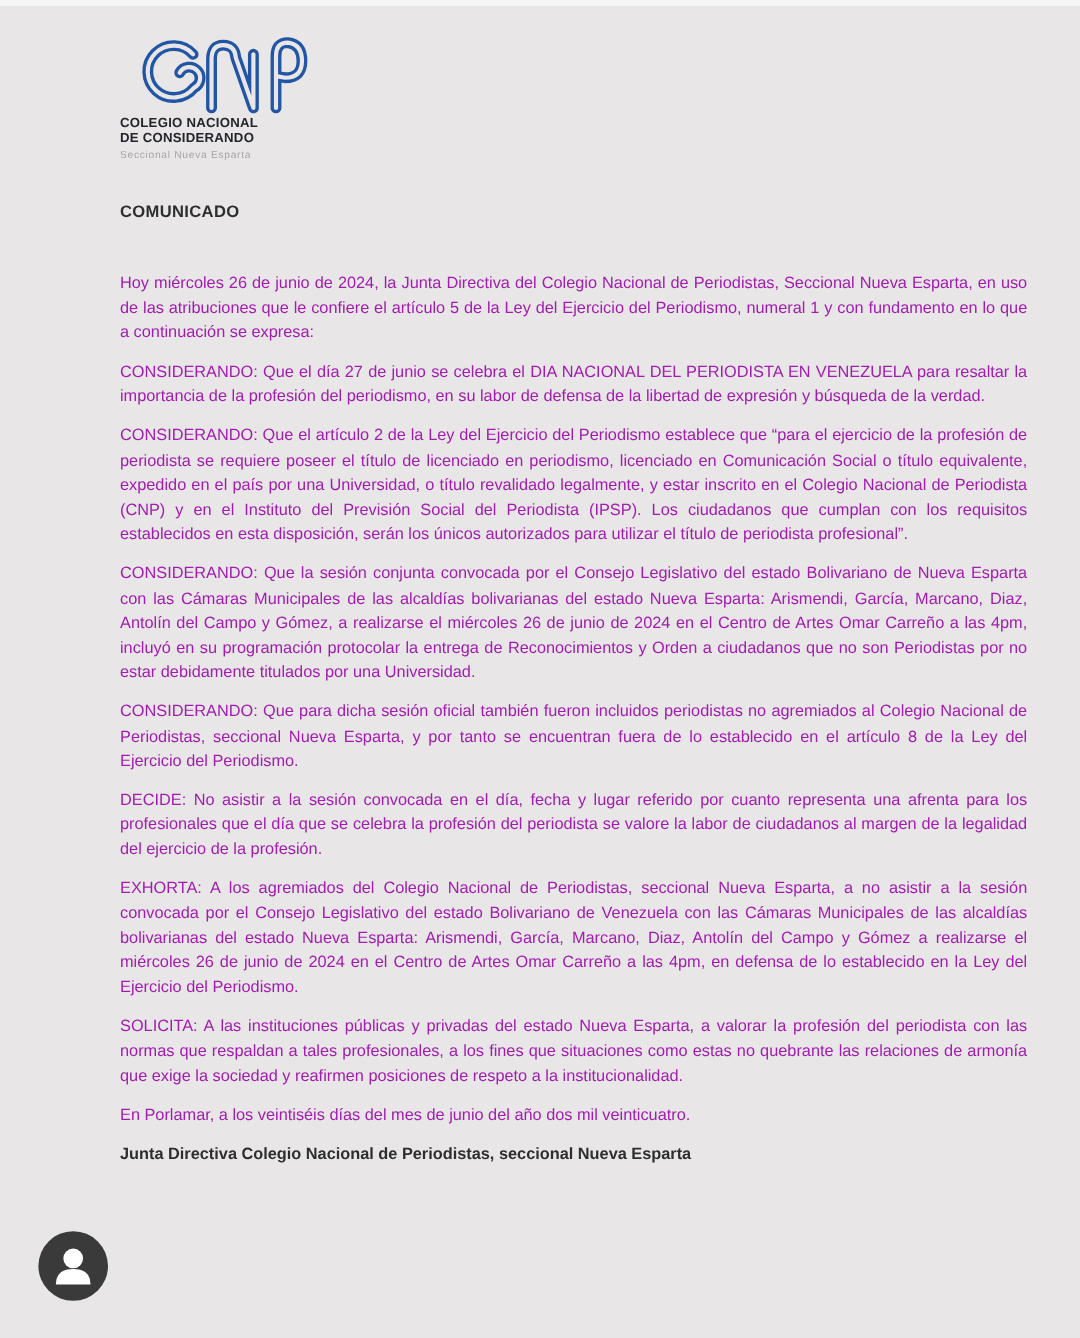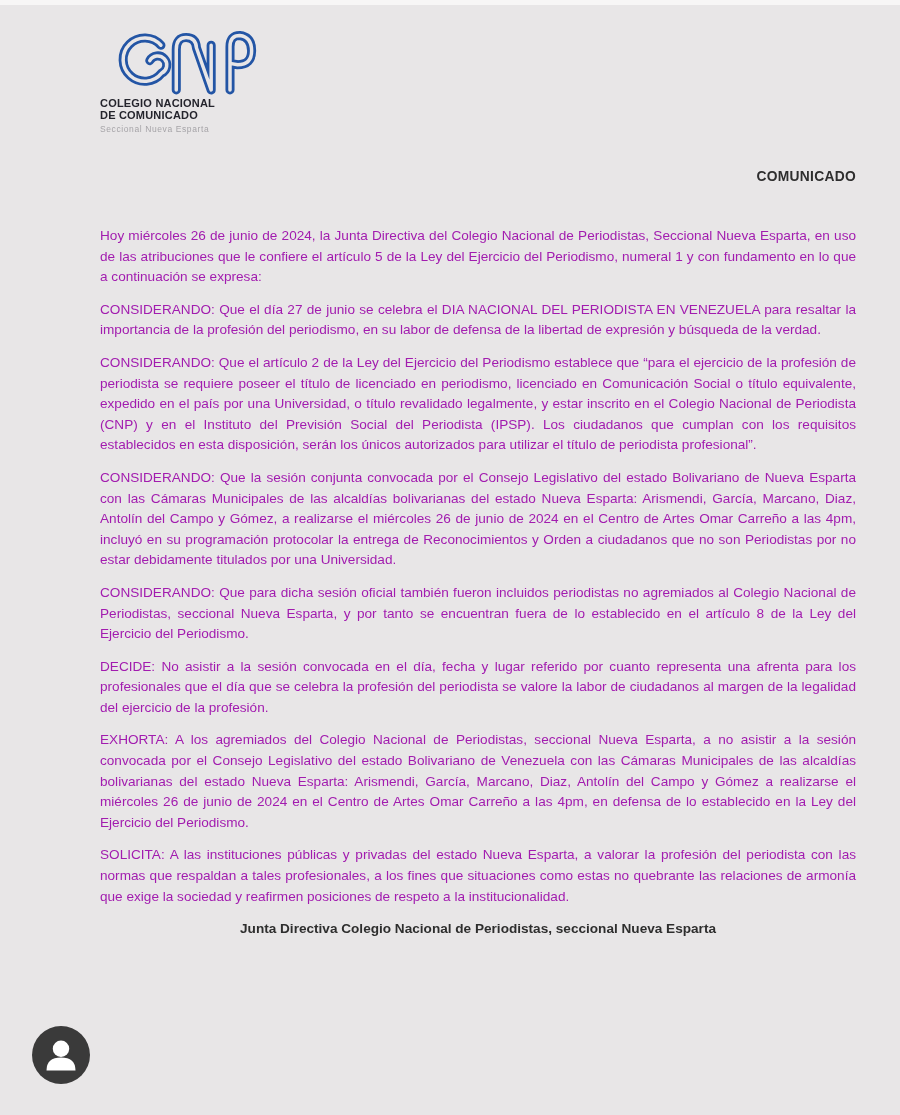--- a/index.html
+++ b/index.html
@@ -27,36 +27,35 @@
     font-weight: bold; font-size: 11px; line-height: 11.5px;
     letter-spacing: 0.2px; color: #24242c;
   }
   .org-subtitle {
     margin-top: 3px; font-size: 8.5px; letter-spacing: 0.6px;
     color: #a6a4a8; font-weight: normal;
   }
   
   .doc-title {
     position: absolute; top: 169px; left: 100px; width: 756px;
-    margin: 0; text-align: right;
+    margin: 0; text-align: left;
     font-size: 13.8px; font-weight: bold; letter-spacing: 0.3px;
     color: #2e2e2e;
   }
   .doc-body {
     position: absolute; top: 226px; left: 100px; width: 756px;
   }
   .doc-body p {
     margin: 0 0 12px 0;
     font-size: 13.6px; line-height: 20.6px;
     text-align: justify;
     color: #a21caf;
   }
   .signature {
     margin-top: 14px;
-    text-align: center;
     font-size: 13.6px; font-weight: bold; color: #2e2e2e;
   }
   
   .avatar {
     position: absolute; left: 32px; top: 1026px;
     width: 58px; height: 58px; border-radius: 50%;
     background: #3a3a3a; cursor: pointer;
     display: flex; align-items: center; justify-content: center;
   }
 </style>
@@ -73,35 +72,36 @@
       <path class="tube-outer" d="M73,26 A31,31 0 1 0 74,66 A13,13 0 1 0 57,48"></path>
       <path class="tube-inner" d="M73,26 A31,31 0 1 0 74,66 A13,13 0 1 0 57,48"></path>
 
       <path class="tube-outer" d="M95,90 L95,32 Q95,15 109,15 Q123,15 124,30 L145,90 L145,26"></path>
       <path class="tube-inner" d="M95,90 L95,32 Q95,15 109,15 Q123,15 124,30 L145,90 L145,26"></path>
 
       <path class="tube-outer" d="M172,90 L172,28 Q172,12 186,12 Q203,14 203,34 Q203,54 183,54 L172,52"></path>
       <path class="tube-inner" d="M172,90 L172,28 Q172,12 186,12 Q203,14 203,34 Q203,54 183,54 L172,52"></path>
     </svg>
     <div class="org-line">COLEGIO NACIONAL</div>
-    <div class="org-line">DE COMUNICADO</div>
+    <div class="org-line">DE CONSIDERANDO</div>
     <div class="org-subtitle">Seccional Nueva Esparta</div>
   </header>
 
   <h1 class="doc-title">COMUNICADO</h1>
 
   <main class="doc-body">
     <p>Hoy miércoles 26 de junio de 2024, la Junta Directiva del Colegio Nacional de Periodistas, Seccional Nueva Esparta, en uso de las atribuciones que le confiere el artículo 5 de la Ley del Ejercicio del Periodismo, numeral 1 y con fundamento en lo que a continuación se expresa:</p>
     <p>CONSIDERANDO: Que el día 27 de junio se celebra el DIA NACIONAL DEL PERIODISTA EN VENEZUELA para resaltar la importancia de la profesión del periodismo, en su labor de defensa de la libertad de expresión y búsqueda de la verdad.</p>
     <p>CONSIDERANDO: Que el artículo 2 de la Ley del Ejercicio del Periodismo establece que “para el ejercicio de la profesión de periodista se requiere poseer el título de licenciado en periodismo, licenciado en Comunicación Social o título equivalente, expedido en el país por una Universidad, o título revalidado legalmente, y estar inscrito en el Colegio Nacional de Periodista (CNP) y en el Instituto del Previsión Social del Periodista (IPSP). Los ciudadanos que cumplan con los requisitos establecidos en esta disposición, serán los únicos autorizados para utilizar el título de periodista profesional”.</p>
     <p>CONSIDERANDO: Que la sesión conjunta convocada por el Consejo Legislativo del estado Bolivariano de Nueva Esparta con las Cámaras Municipales de las alcaldías bolivarianas del estado Nueva Esparta: Arismendi, García, Marcano, Diaz, Antolín del Campo y Gómez, a realizarse el miércoles 26 de junio de 2024 en el Centro de Artes Omar Carreño a las 4pm, incluyó en su programación protocolar la entrega de Reconocimientos y Orden a ciudadanos que no son Periodistas por no estar debidamente titulados por una Universidad.</p>
     <p>CONSIDERANDO: Que para dicha sesión oficial también fueron incluidos periodistas no agremiados al Colegio Nacional de Periodistas, seccional Nueva Esparta, y por tanto se encuentran fuera de lo establecido en el artículo 8 de la Ley del Ejercicio del Periodismo.</p>
     <p>DECIDE: No asistir a la sesión convocada en el día, fecha y lugar referido por cuanto representa una afrenta para los profesionales que el día que se celebra la profesión del periodista se valore la labor de ciudadanos al margen de la legalidad del ejercicio de la profesión.</p>
     <p>EXHORTA: A los agremiados del Colegio Nacional de Periodistas, seccional Nueva Esparta, a no asistir a la sesión convocada por el Consejo Legislativo del estado Bolivariano de Venezuela con las Cámaras Municipales de las alcaldías bolivarianas del estado Nueva Esparta: Arismendi, García, Marcano, Diaz, Antolín del Campo y Gómez a realizarse el miércoles 26 de junio de 2024 en el Centro de Artes Omar Carreño a las 4pm, en defensa de lo establecido en la Ley del Ejercicio del Periodismo.</p>
     <p>SOLICITA: A las instituciones públicas y privadas del estado Nueva Esparta, a valorar la profesión del periodista con las normas que respaldan a tales profesionales, a los fines que situaciones como estas no quebrante las relaciones de armonía que exige la sociedad y reafirmen posiciones de respeto a la institucionalidad.</p>
+    <p>En Porlamar, a los veintiséis días del mes de junio del año dos mil veinticuatro.</p>
     <div class="signature">Junta Directiva Colegio Nacional de Periodistas, seccional Nueva Esparta</div>
   </main>
 
   <div class="avatar">
     <svg width="58" height="58" viewBox="0 0 60 60">
       <circle cx="30" cy="23.5" r="8.5" fill="#ffffff"></circle>
       <path d="M15,46 Q15,32.5 30,32.5 Q45,32.5 45,46 L15,46 Z" fill="#ffffff"></path>
     </svg>
   </div>
 

